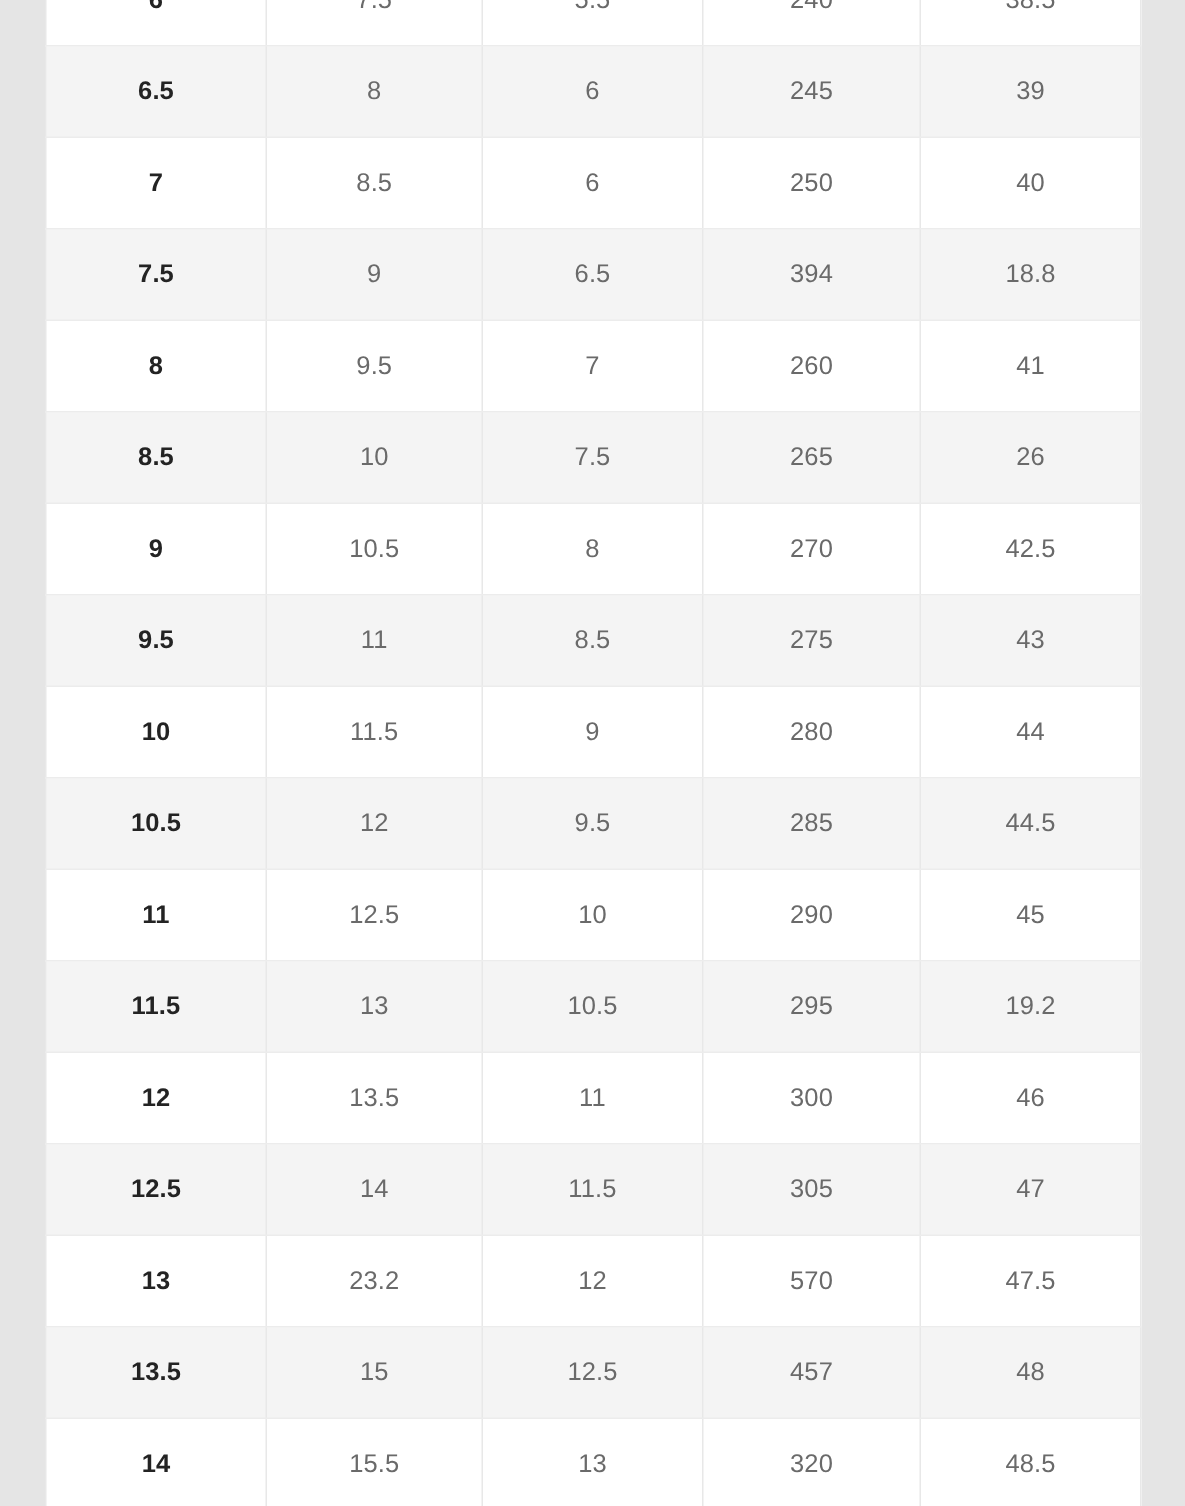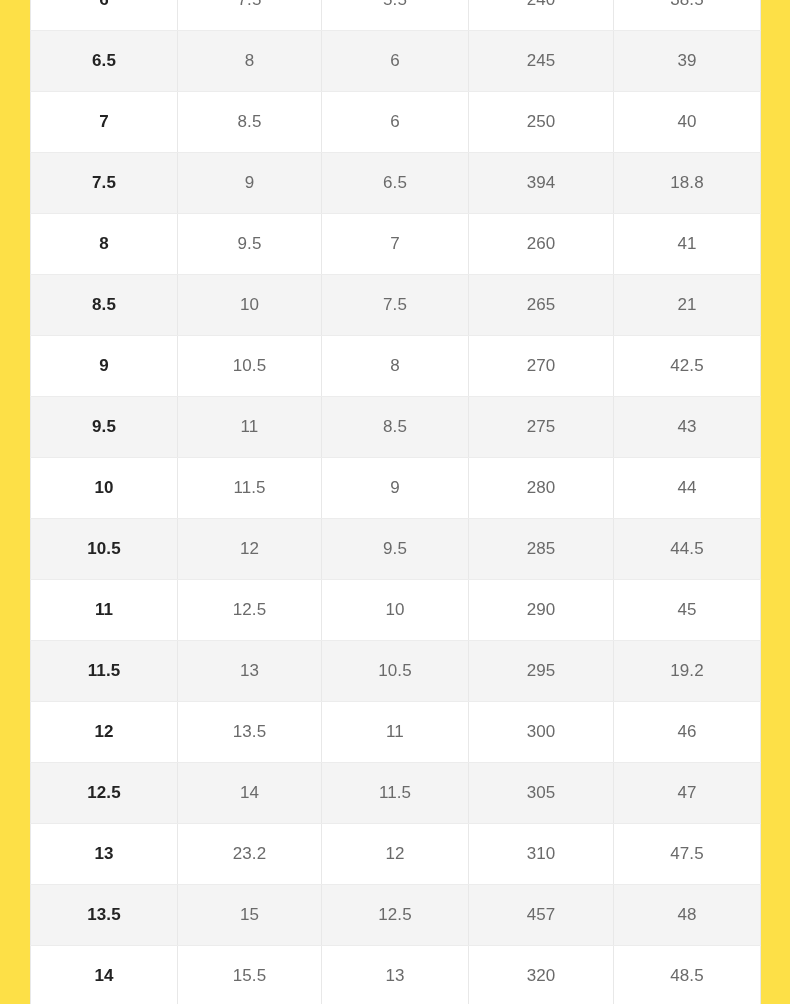--- a/index.html
+++ b/index.html
@@ -15,21 +15,21 @@
   }
 
   
   #size-table-viewport {
     position: absolute;
     left: 0;
     top: 0;
     width: 790px;
     height: 1004px;
     overflow: hidden;
-    background: #fde047;
+    background: #e5e5e5;
   }
 
   #size-table-scroller {
     position: absolute;
     left: 30px;
     top: -30px;            
     width: 730px;
   }
 
   table.size-table {
@@ -122,21 +122,21 @@
             <td class="val">9.5</td>
             <td class="val">7</td>
             <td class="val">260</td>
             <td class="val">41</td>
           </tr>
           <tr class="even">
             <td>8.5</td>
             <td class="val">10</td>
             <td class="val">7.5</td>
             <td class="val">265</td>
-            <td class="val">21</td>
+            <td class="val">26</td>
           </tr>
           <tr class="odd">
             <td>9</td>
             <td class="val">10.5</td>
             <td class="val">8</td>
             <td class="val">270</td>
             <td class="val">42.5</td>
           </tr>
           <tr class="even">
             <td>9.5</td>
@@ -184,21 +184,21 @@
             <td>12.5</td>
             <td class="val">14</td>
             <td class="val">11.5</td>
             <td class="val">305</td>
             <td class="val">47</td>
           </tr>
           <tr class="odd">
             <td>13</td>
             <td class="val">23.2</td>
             <td class="val">12</td>
-            <td class="val">310</td>
+            <td class="val">570</td>
             <td class="val">47.5</td>
           </tr>
           <tr class="even">
             <td>13.5</td>
             <td class="val">15</td>
             <td class="val">12.5</td>
             <td class="val">457</td>
             <td class="val">48</td>
           </tr>
           <tr class="odd">

